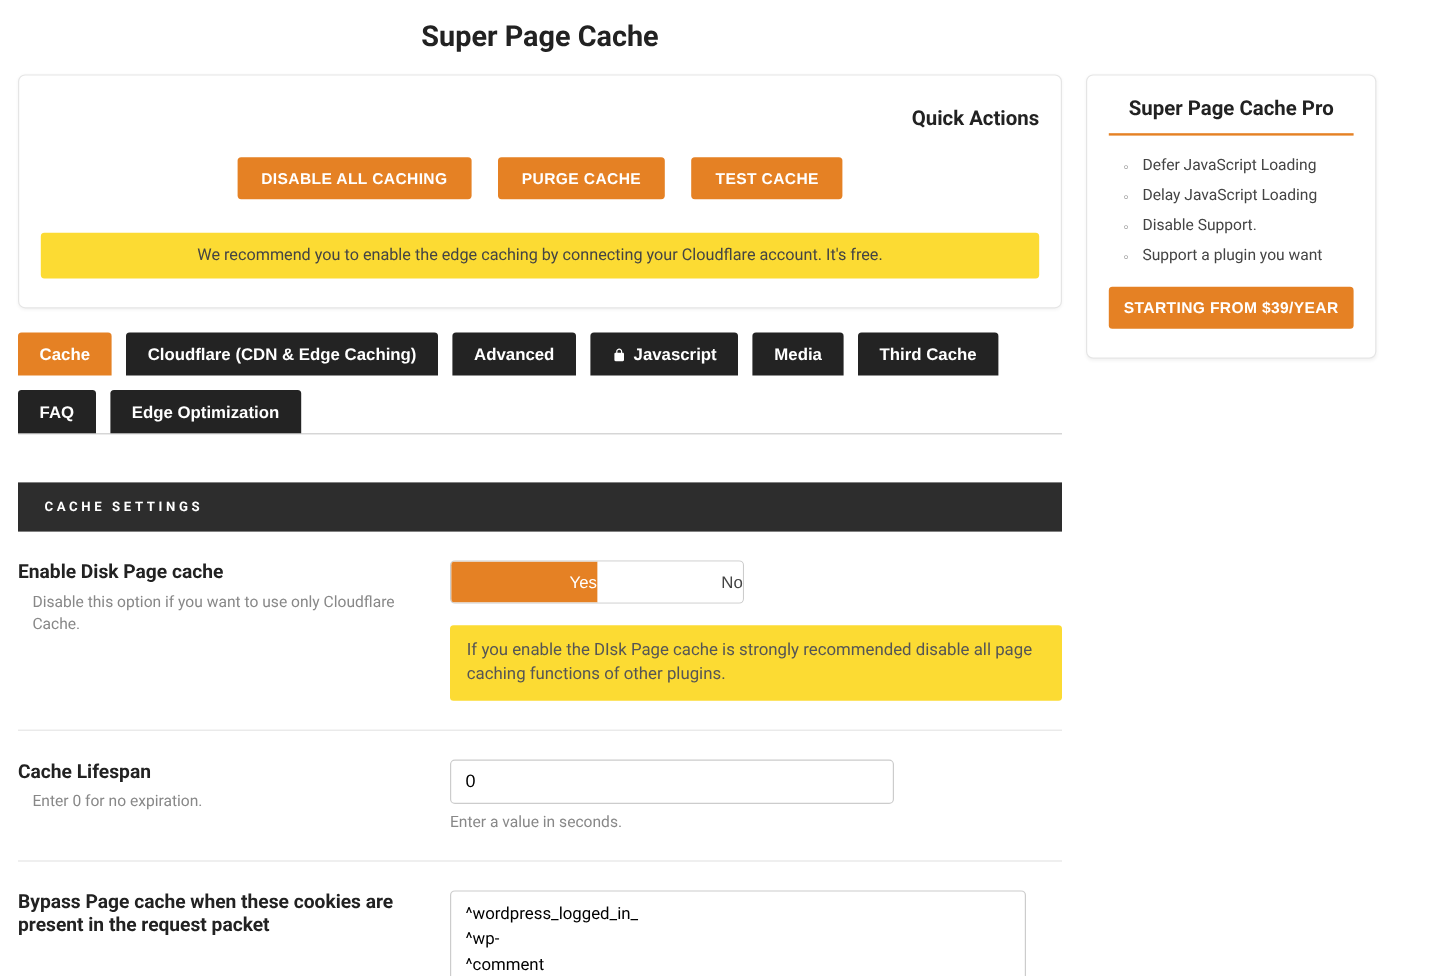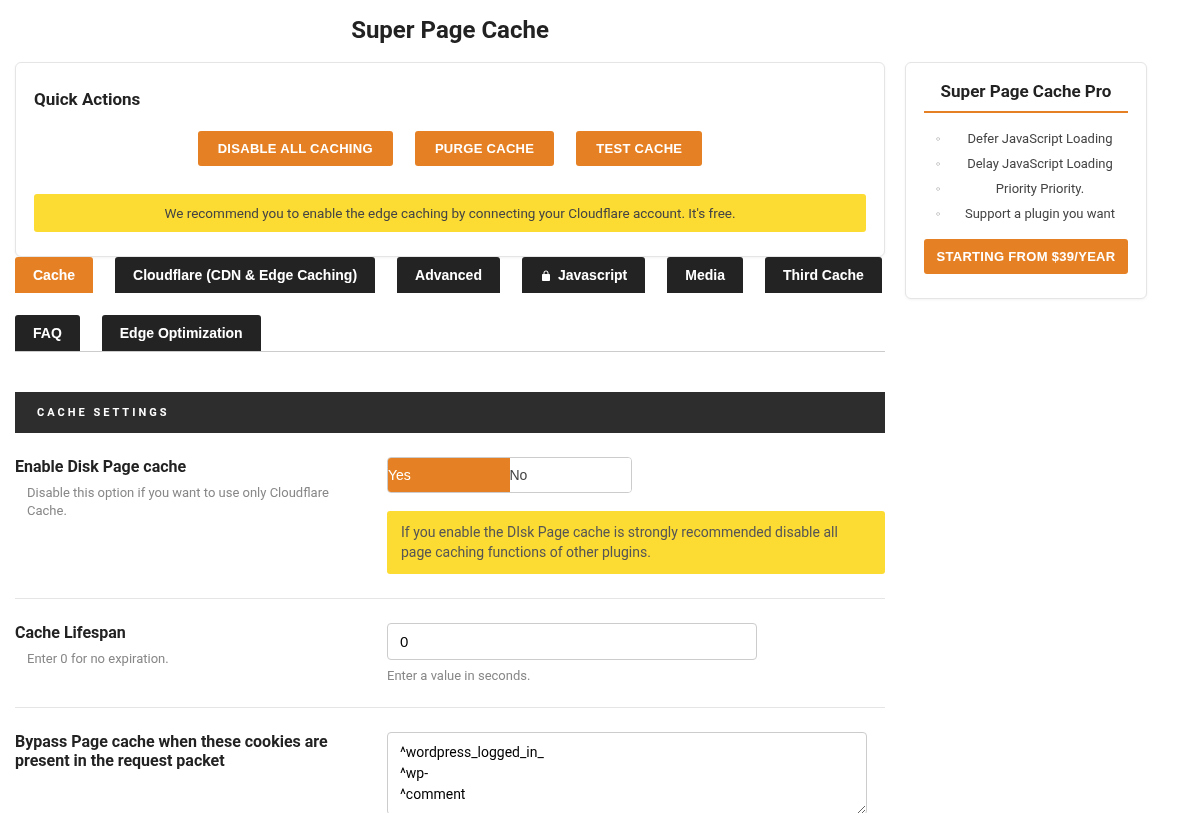--- a/index.html
+++ b/index.html
@@ -30,21 +30,21 @@
       width: 242px;
     }
     .card {
       border: 1px solid #e5e5e5;
       border-radius: 6px;
       padding: 18px 18px 24px 18px;
       box-shadow: 0 1px 3px rgba(0,0,0,0.05);
       background: #fff;
     }
     .quick-title {
-      text-align: left;
+      text-align: right;
       font-size: 17px;
       font-weight: 700;
       margin: 8px 0 22px 0;
     }
     .quick-btns {
       display: flex;
       justify-content: center;
       gap: 22px;
     }
     .btn-orange {
@@ -82,21 +82,20 @@
     .pro-list {
       list-style: none;
       margin: 0 0 18px 12px;
     }
     .pro-list li {
       font-size: 13px;
       color: #444;
       margin-bottom: 10px;
       position: relative;
       padding-left: 16px;
-      text-align: center;
     }
     .pro-list li::before {
       content: "◦";
       position: absolute;
       left: 0;
       color: #999;
     }
     .btn-wide {
       display: block;
       width: 100%;
@@ -107,21 +106,22 @@
       font-size: 13px;
       font-weight: 700;
       letter-spacing: 0.3px;
       border-radius: 3px;
       cursor: pointer;
       text-transform: uppercase;
     }
     .tabs {
       display: flex;
       flex-wrap: wrap;
-      gap: 22px;
+      gap: 12px;
+      margin-top: 20px;
       border-bottom: 1px solid #ccc;
     }
     .tab {
       background: #232323;
       color: #fff;
       padding: 10px 18px;
       font-size: 14px;
       font-weight: 600;
       border-radius: 3px 3px 0 0;
       cursor: pointer;
@@ -145,21 +145,21 @@
       font-size: 11px;
       font-weight: 700;
       letter-spacing: 3px;
       text-transform: uppercase;
       margin-top: 40px;
     }
     .setting-row {
       display: flex;
       padding: 24px 0;
       border-bottom: 1px solid #e5e5e5;
-      gap: 32px;
+      gap: 20px;
     }
     .setting-left {
       width: 340px;
       flex-shrink: 0;
     }
     .setting-label {
       font-size: 16px;
       font-weight: 700;
       margin-bottom: 8px;
     }
@@ -174,21 +174,21 @@
     }
     .toggle {
       display: flex;
       width: 245px;
       border: 1px solid #ccc;
       border-radius: 4px;
       overflow: hidden;
     }
     .toggle-opt {
       flex: 1;
-      text-align: left;
+      text-align: right;
       padding: 9px 0;
       font-size: 14px;
       cursor: pointer;
       background: #fff;
       color: #444;
       border: none;
     }
     .toggle-opt.active {
       background: #e58124;
       color: #fff;
@@ -301,20 +301,20 @@
 
   </div>
 
   <div class="right-col">
     <div class="card">
       <div class="pro-title">Super Page Cache Pro</div>
       <hr class="pro-hr">
       <ul class="pro-list">
         <li>Defer JavaScript Loading</li>
         <li>Delay JavaScript Loading</li>
-        <li>Priority Priority.</li>
+        <li>Disable Support.</li>
         <li>Support a plugin you want</li>
       </ul>
       <button class="btn-wide">STARTING FROM $39/YEAR</button>
     </div>
   </div>
 
 </div>
 
 </body></html>

